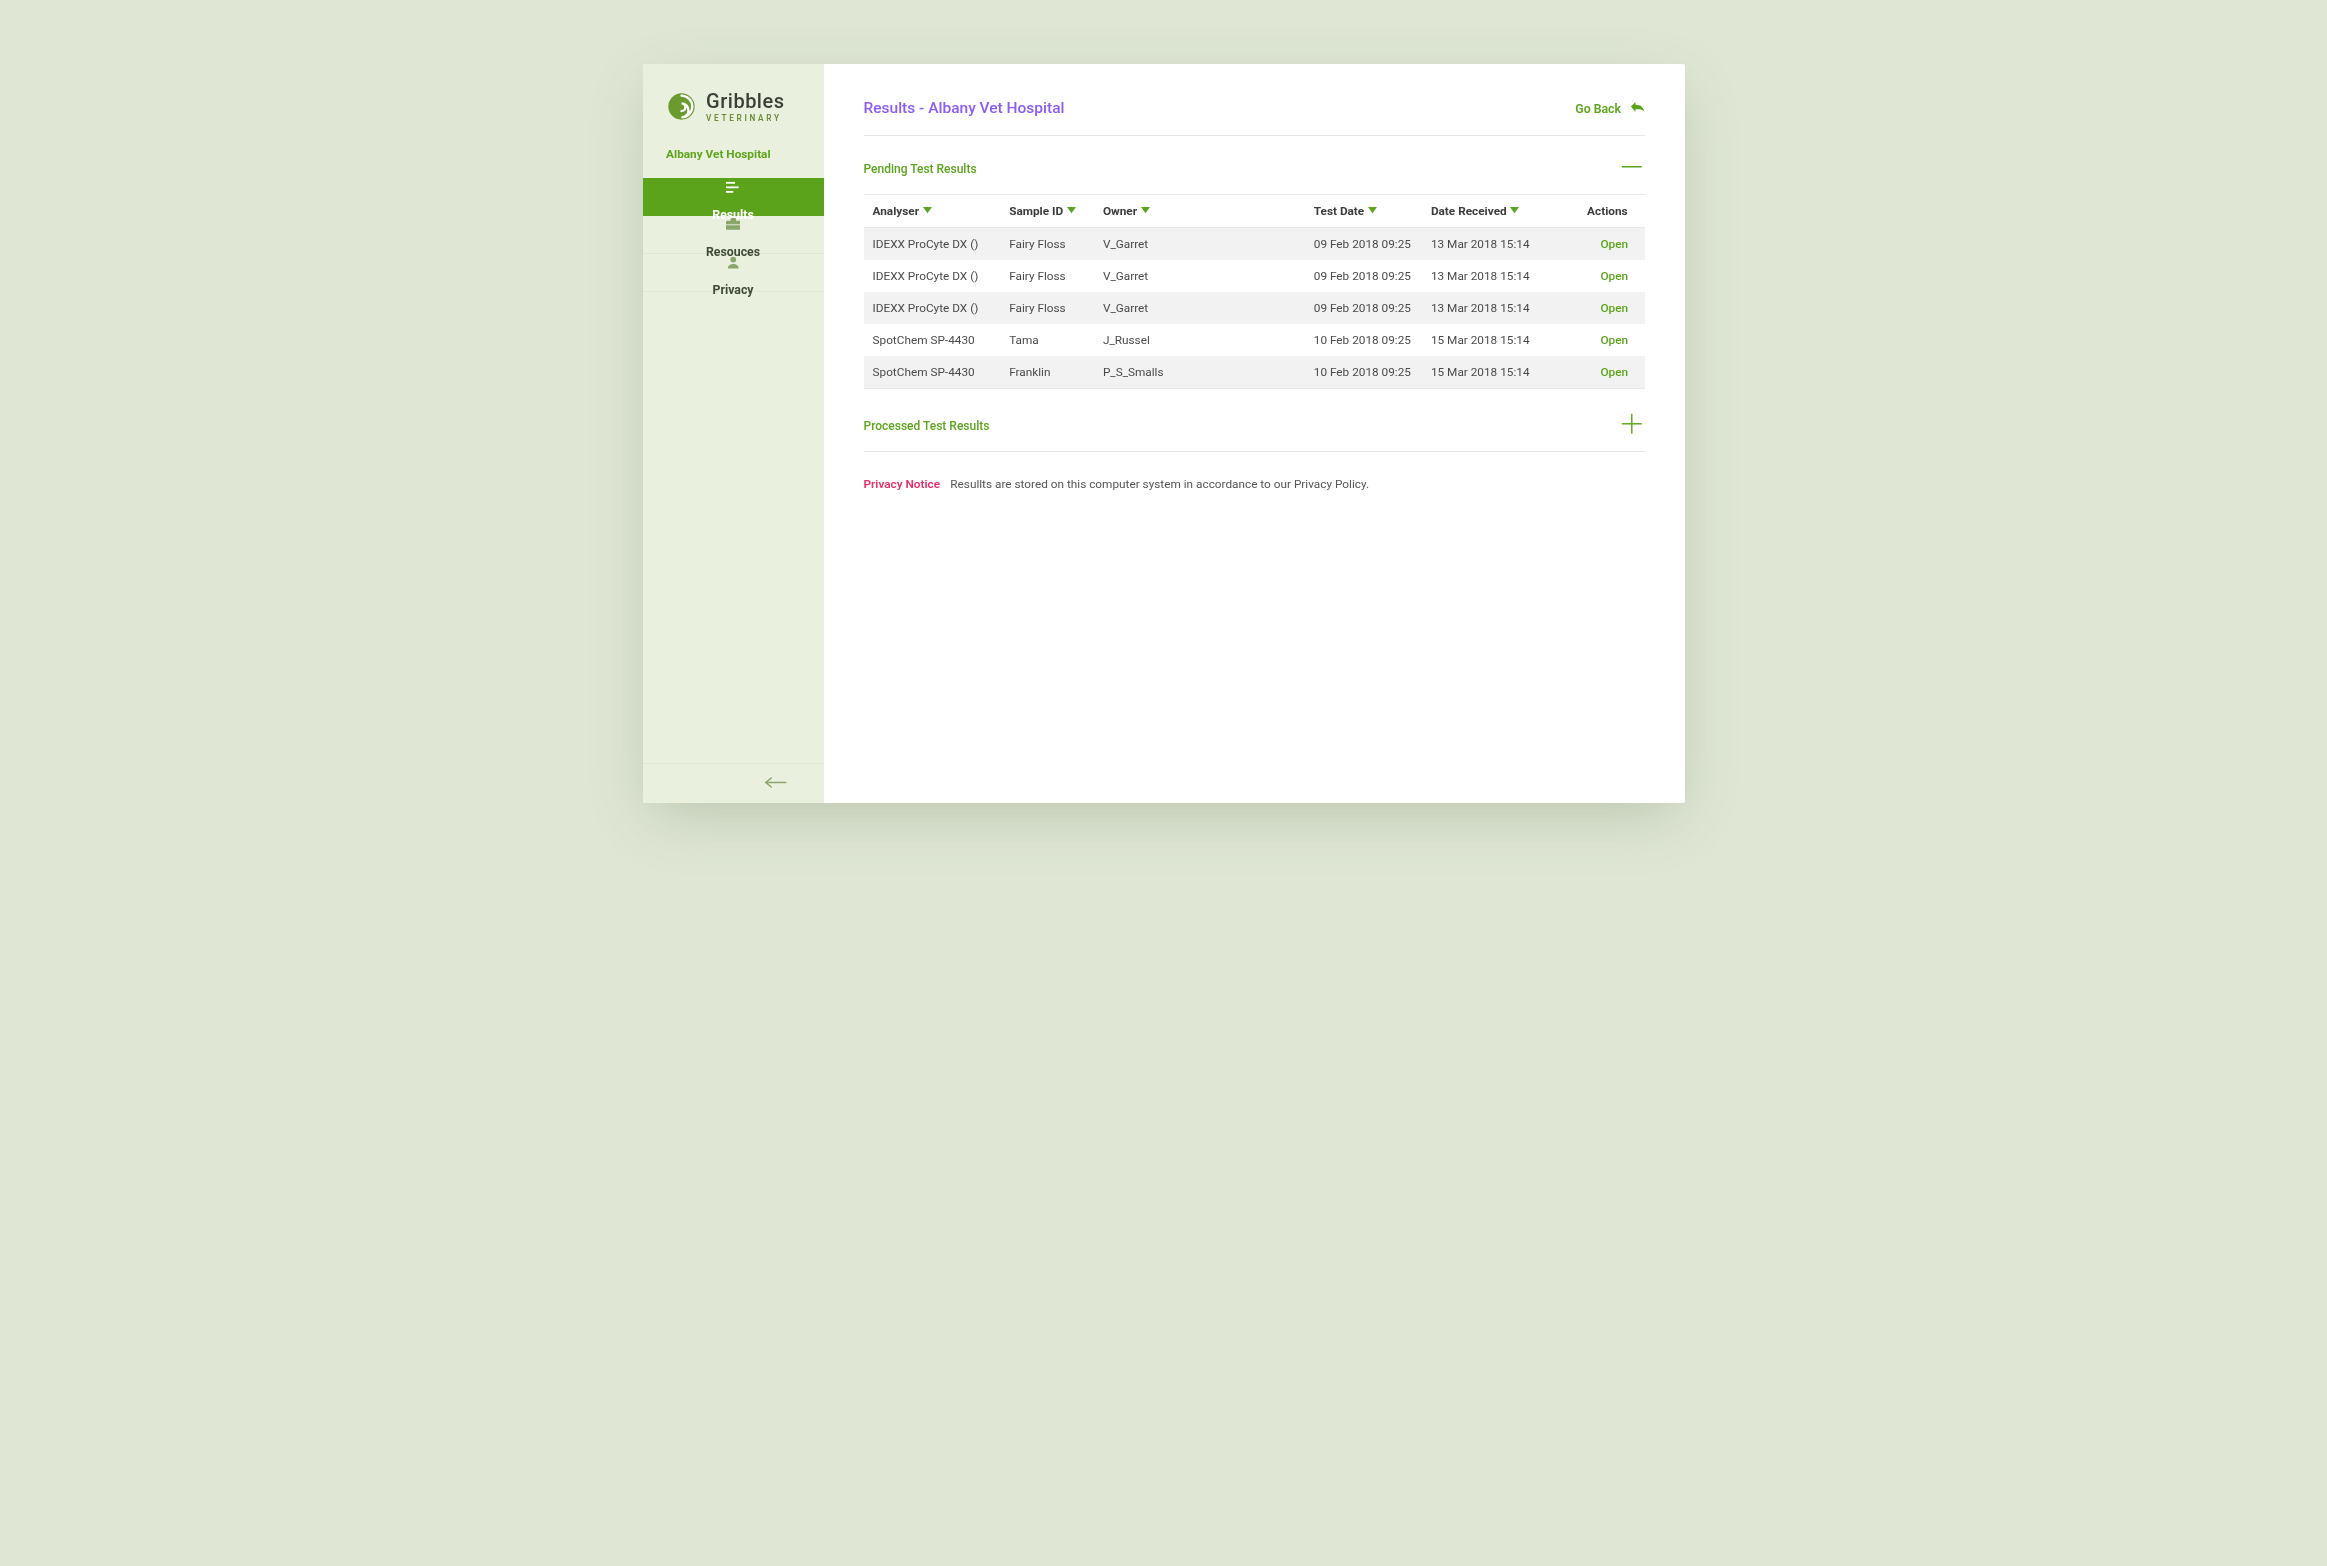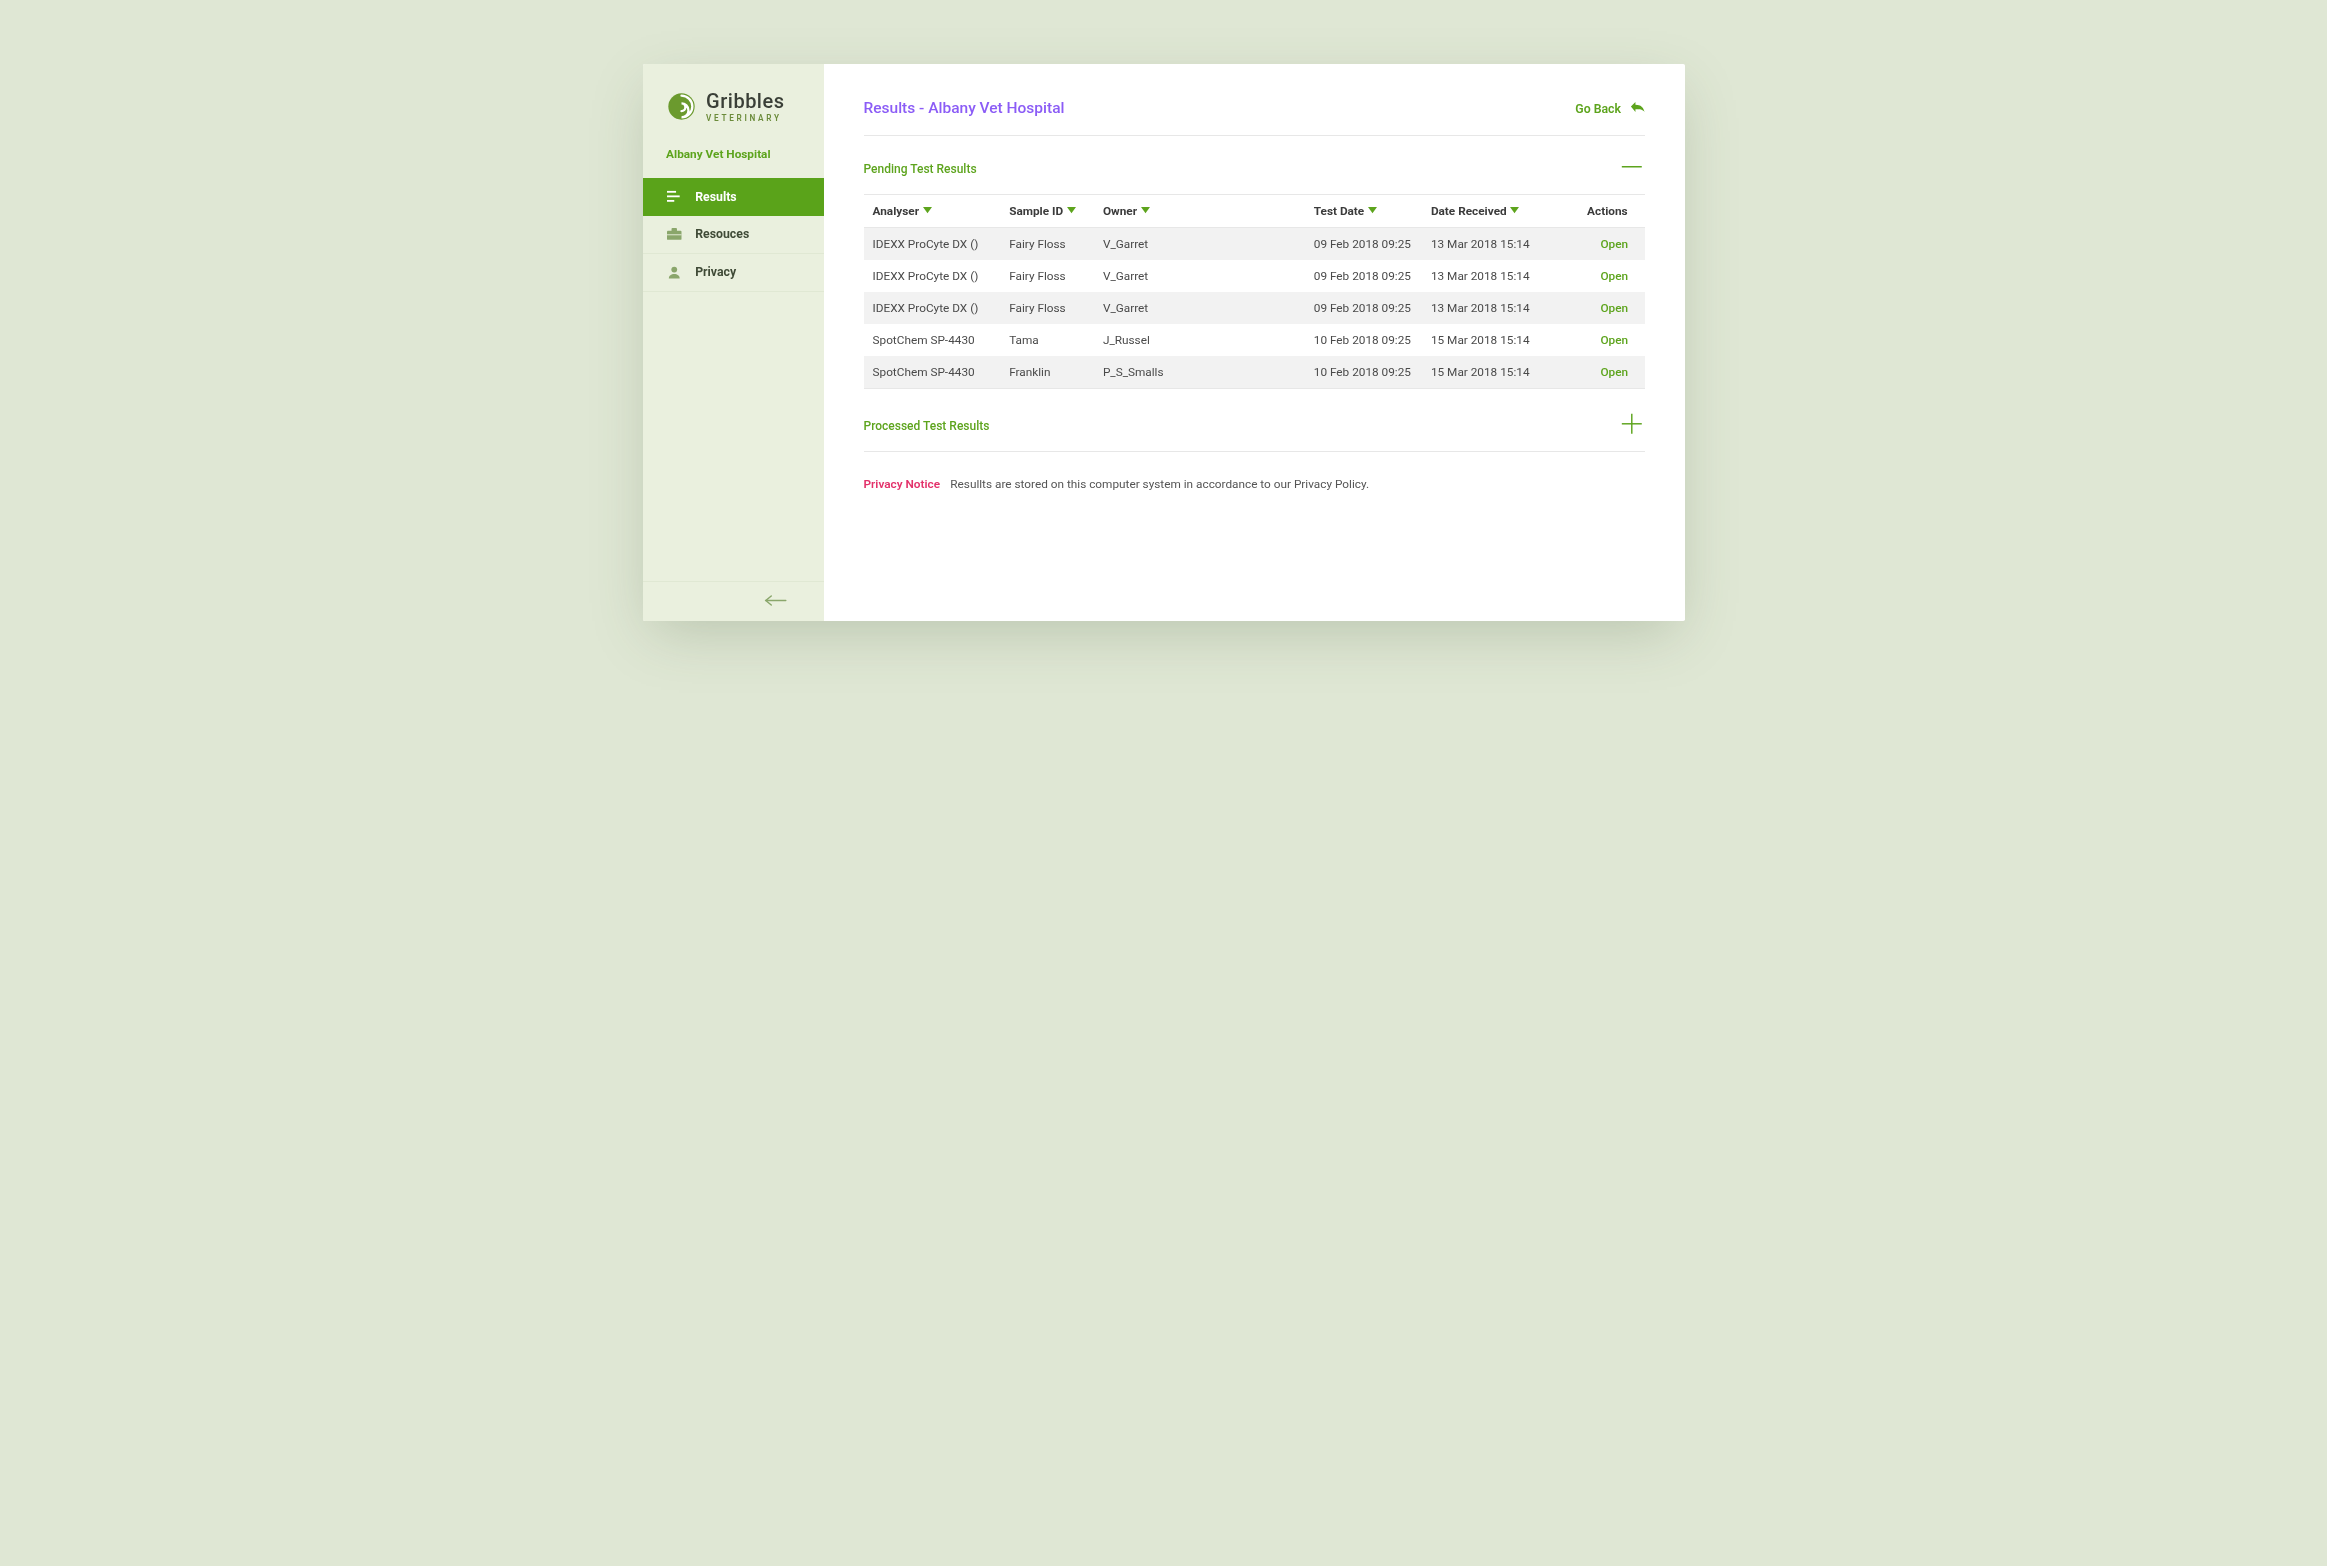--- a/index.html
+++ b/index.html
@@ -8,21 +8,21 @@
     font-family: -apple-system, "Segoe UI", Roboto, "Helvetica Neue", Arial, sans-serif;
     background: #dfe7d4;
     color: #3b3b3b;
     display: flex;
     align-items: flex-start;
     justify-content: center;
     padding: 64px 0 109px;
   }
   .app {
     width: 1042px;
-    height: 557px;
+    height: 739px;
     background: #ffffff;
     display: flex;
     box-shadow: 0 18px 55px -9px rgba(70,90,60,0.25);
     border-radius: 1.8px;
     overflow: hidden;
   }
   .sidebar {
     width: 181px;
     background: #eaf0de;
     display: flex;
@@ -63,20 +63,21 @@
     display: flex;
     align-items: center;
     gap: 12.7px;
     padding: 0 23.6px;
     height: 38px;
     font-size: 12.3px;
     font-weight: 700;
     color: #3f4a36;
     cursor: pointer;
     border-bottom: 0.9px solid #e0e8d3;
+    flex-direction: column;
   }
   .nav-item:first-child { border-top: 0.9px solid #e0e8d3; }
   .nav-item.active {
     background: #5aa31a;
     color: #ffffff;
     border-color: #5aa31a;
   }
   .nav-icon { width: 16.4px; height: 16.4px; flex: 0 0 auto; display:flex; align-items:center; justify-content:center;}
   .collapse-arrow {
     position: absolute;

